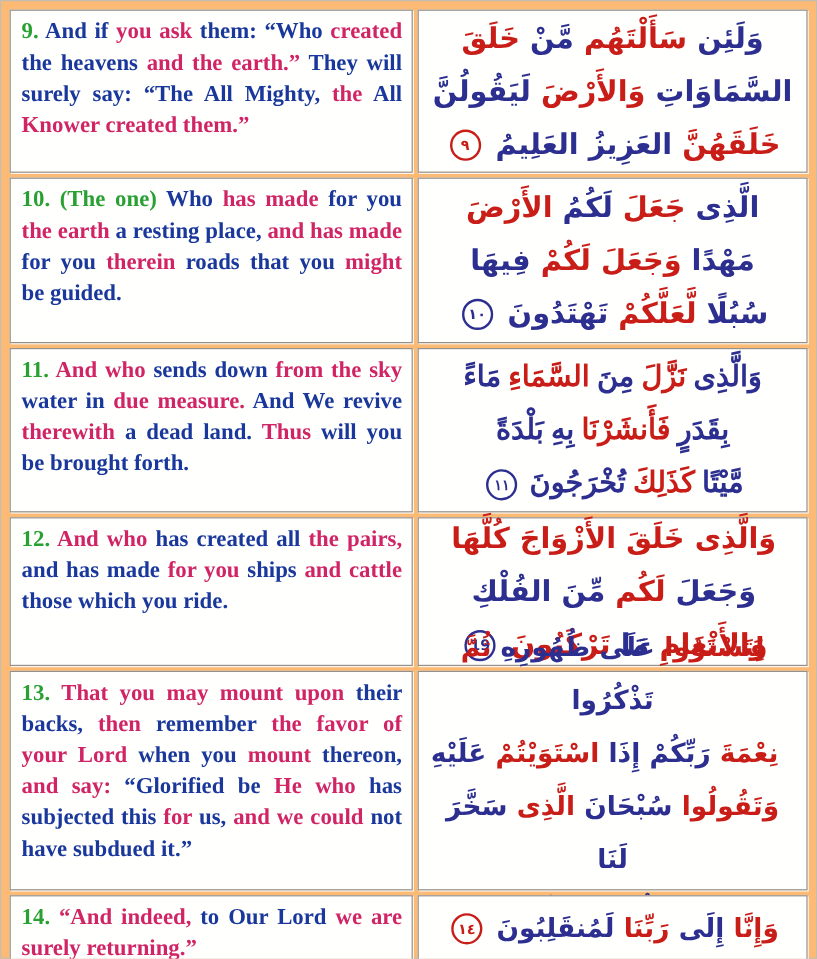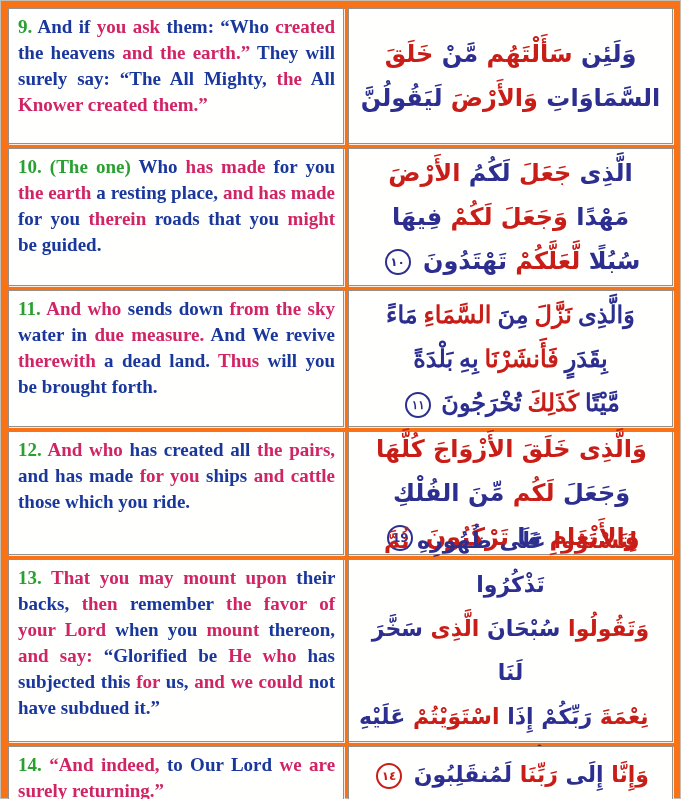--- a/index.html
+++ b/index.html
@@ -3,21 +3,21 @@
 <meta charset="utf-8">
 <style>
   html,body{margin:0;padding:0;}
   body{
     width:681px;height:799px;overflow:hidden;
     background:#c9c5bb;
     font-family:"Liberation Serif", serif;
   }
   .frame{
     box-sizing:border-box;width:681px;height:799px;
-    background:#f97316;border:1px solid #c2beb3;
+    background:#fdba74;border:1px solid #c2beb3;
     padding:7px;
   }
   .grid{
     display:grid;
     grid-template-columns:336px 1fr;
     gap:4px;
     height:100%;
     box-sizing:border-box;
   }
   .cell{
@@ -61,20 +61,21 @@
 </style>
 </head>
 <body>
 
 <div class="frame">
   <div class="grid" id="rows">
       <div class="cell en" style="min-height: 136px;"><span class="seg cg">9.</span> <span class="seg cb">And</span> <span class="seg cb">if</span> <span class="seg cr">you</span> <span class="seg cr">ask</span> <span class="seg cb">them:</span> <span class="seg cb">“Who</span> <span class="seg cr">created</span> <span class="seg cb">the</span> <span class="seg cb">heavens</span> <span class="seg cr">and</span> <span class="seg cr">the</span> <span class="seg cr">earth.”</span> <span class="seg cb">They</span> <span class="seg cb">will</span> <span class="seg cb">surely</span> <span class="seg cb">say:</span> <span class="seg cb">“The</span> <span class="seg cb">All</span> <span class="seg cb">Mighty,</span> <span class="seg cr">the</span> <span class="seg cb">All</span> <span class="seg cr">Knower</span> <span class="seg cr">created</span> <span class="seg cr">them.”</span> </div>
       <div class="cell ar" style="min-height: 136px; font-size: 24px;">
         <div class="ar-line"><span class="seg cB">وَلَئِن</span> <span class="seg cR">سَأَلْتَهُم</span> <span class="seg cB">مَّنْ</span> <span class="seg cR">خَلَقَ</span> </div>
         <div class="ar-line"><span class="seg cB">السَّمَاوَاتِ</span> <span class="seg cR">وَالأَرْضَ</span> <span class="seg cB">لَيَقُولُنَّ</span> </div>
+        <div class="ar-line"><span class="seg cR">خَلَقَهُنَّ</span> <span class="seg cB">العَزِيزُ</span> <span class="seg cB">العَلِيمُ</span> <span class="ayah-marker cR">٩</span> </div>
       </div>
       <div class="cell en" style="min-height: 138px;"><span class="seg cg">10.</span> <span class="seg cg">(The</span> <span class="seg cg">one)</span> <span class="seg cb">Who</span> <span class="seg cr">has</span> <span class="seg cr">made</span> <span class="seg cb">for</span> <span class="seg cb">you</span> <span class="seg cr">the</span> <span class="seg cr">earth</span> <span class="seg cb">a</span> <span class="seg cb">resting</span> <span class="seg cb">place,</span> <span class="seg cr">and</span> <span class="seg cr">has</span> <span class="seg cr">made</span> <span class="seg cb">for</span> <span class="seg cb">you</span> <span class="seg cr">therein</span> <span class="seg cb">roads</span> <span class="seg cb">that</span> <span class="seg cb">you</span> <span class="seg cr">might</span> <span class="seg cb">be</span> <span class="seg cb">guided.</span> </div>
       <div class="cell ar" style="min-height: 138px; font-size: 24px; justify-content: space-between;">
         <div class="ar-line"><span class="seg cB">الَّذِى</span> <span class="seg cR">جَعَلَ</span> <span class="seg cB">لَكُمُ</span> <span class="seg cR">الأَرْضَ</span> </div>
         <div class="ar-line"><span class="seg cB">مَهْدًا</span> <span class="seg cR">وَجَعَلَ</span> <span class="seg cR">لَكُمْ</span> <span class="seg cB">فِيهَا</span> </div>
         <div class="ar-line"><span class="seg cB">سُبُلًا</span> <span class="seg cR">لَّعَلَّكُمْ</span> <span class="seg cB">تَهْتَدُونَ</span> <span class="ayah-marker cB">١٠</span> </div>
       </div>
       <div class="cell en" style="min-height: 137px;"><span class="seg cg">11.</span> <span class="seg cr">And</span> <span class="seg cr">who</span> <span class="seg cb">sends</span> <span class="seg cb">down</span> <span class="seg cr">from</span> <span class="seg cr">the</span> <span class="seg cr">sky</span> <span class="seg cb">water</span> <span class="seg cb">in</span> <span class="seg cr">due</span> <span class="seg cr">measure.</span> <span class="seg cb">And</span> <span class="seg cb">We</span> <span class="seg cb">revive</span> <span class="seg cr">therewith</span> <span class="seg cb">a</span> <span class="seg cb">dead</span> <span class="seg cb">land.</span> <span class="seg cr">Thus</span> <span class="seg cb">will</span> <span class="seg cb">you</span> <span class="seg cb">be</span> <span class="seg cb">brought</span> <span class="seg cb">forth.</span> </div>
       <div class="cell ar" style="min-height: 137px; font-size: 24px; font-family: Liberation Serif, serif;">
         <div class="ar-line"><span class="seg cB">وَالَّذِى</span> <span class="seg cR">نَزَّلَ</span> <span class="seg cB">مِنَ</span> <span class="seg cR">السَّمَاءِ</span> <span class="seg cB">مَاءً</span> </div>
@@ -83,22 +84,22 @@
       </div>
       <div class="cell en" style="min-height: 124px;"><span class="seg cg">12.</span> <span class="seg cr">And</span> <span class="seg cr">who</span> <span class="seg cb">has</span> <span class="seg cb">created</span> <span class="seg cb">all</span> <span class="seg cr">the</span> <span class="seg cr">pairs,</span> <span class="seg cb">and</span> <span class="seg cb">has</span> <span class="seg cb">made</span> <span class="seg cr">for</span> <span class="seg cr">you</span> <span class="seg cb">ships</span> <span class="seg cr">and</span> <span class="seg cr">cattle</span> <span class="seg cb">those</span> <span class="seg cb">which</span> <span class="seg cb">you</span> <span class="seg cb">ride.</span> </div>
       <div class="cell ar" style="min-height: 124px; font-size: 24px; padding-left: 12px;">
         <div class="ar-line"><span class="seg cR">وَالَّذِى</span> <span class="seg cR">خَلَقَ</span> <span class="seg cR">الأَزْوَاجَ</span> <span class="seg cR">كُلَّهَا</span> </div>
         <div class="ar-line"><span class="seg cB">وَجَعَلَ</span> <span class="seg cR">لَكُم</span> <span class="seg cB">مِّنَ</span> <span class="seg cB">الفُلْكِ</span> </div>
         <div class="ar-line"><span class="seg cR">وَالأَنْعَامِ</span> <span class="seg cB">مَا</span> <span class="seg cR">تَرْكَبُونَ</span> <span class="ayah-marker cB">19</span> </div>
       </div>
       <div class="cell en" style="min-height: 183px;"><span class="seg cg">13.</span> <span class="seg cr">That</span> <span class="seg cr">you</span> <span class="seg cr">may</span> <span class="seg cr">mount</span> <span class="seg cr">upon</span> <span class="seg cb">their</span> <span class="seg cb">backs,</span> <span class="seg cr">then</span> <span class="seg cb">remember</span> <span class="seg cr">the</span> <span class="seg cr">favor</span> <span class="seg cr">of</span> <span class="seg cr">your</span> <span class="seg cr">Lord</span> <span class="seg cb">when</span> <span class="seg cb">you</span> <span class="seg cr">mount</span> <span class="seg cb">thereon,</span> <span class="seg cr">and</span> <span class="seg cr">say:</span> <span class="seg cb">“Glorified</span> <span class="seg cb">be</span> <span class="seg cr">He</span> <span class="seg cr">who</span> <span class="seg cb">has</span> <span class="seg cb">subjected</span> <span class="seg cb">this</span> <span class="seg cr">for</span> <span class="seg cb">us,</span> <span class="seg cr">and</span> <span class="seg cr">we</span> <span class="seg cr">could</span> <span class="seg cb">not</span> <span class="seg cb">have</span> <span class="seg cb">subdued</span> <span class="seg cb">it.”</span> </div>
       <div class="cell ar" style="min-height: 183px; font-size: 22px; align-items: flex-end;">
         <div class="ar-line"><span class="seg cR">لِتَسْتَوُوا</span> <span class="seg cB">عَلَى</span> <span class="seg cB">ظُهُورِهِ</span> <span class="seg cR">ثُمَّ</span> <span class="seg cB">تَذْكُرُوا</span> </div>
+        <div class="ar-line"><span class="seg cR">نِعْمَةَ</span> <span class="seg cB">رَبِّكُمْ</span> <span class="seg cB">إِذَا</span> <span class="seg cR">اسْتَوَيْتُمْ</span> <span class="seg cB">عَلَيْهِ</span> </div>
         <div class="ar-line"><span class="seg cR">وَتَقُولُوا</span> <span class="seg cB">سُبْحَانَ</span> <span class="seg cR">الَّذِى</span> <span class="seg cB">سَخَّرَ</span> <span class="seg cB">لَنَا</span> </div>
-        <div class="ar-line"><span class="seg cR">نِعْمَةَ</span> <span class="seg cB">رَبِّكُمْ</span> <span class="seg cB">إِذَا</span> <span class="seg cR">اسْتَوَيْتُمْ</span> <span class="seg cB">عَلَيْهِ</span> </div>
         <div class="ar-line"><span class="seg cB">هَذَا</span> <span class="seg cR">وَمَا</span> <span class="seg cB">كُنَّا</span> <span class="seg cR">لَهُ</span> <span class="seg cB">مُقْرِنِينَ</span> <span class="ayah-marker cB">١٣</span> </div>
       </div>
       <div class="cell en" style="min-height: 57px;"><span class="seg cg">14.</span> <span class="seg cr">“And</span> <span class="seg cr">indeed,</span> <span class="seg cb">to</span> <span class="seg cb">Our</span> <span class="seg cb">Lord</span> <span class="seg cr">we</span> <span class="seg cr">are</span> <span class="seg cr">surely</span> <span class="seg cr">returning.”</span> </div>
       <div class="cell ar" style="min-height: 57px; font-size: 22px;">
         <div class="ar-line"><span class="seg cR">وَإِنَّا</span> <span class="seg cB">إِلَى</span> <span class="seg cR">رَبِّنَا</span> <span class="seg cB">لَمُنقَلِبُونَ</span> <span class="ayah-marker cR">١٤</span> </div>
       </div>
     </div>
 </div>
 
 </body></html>

